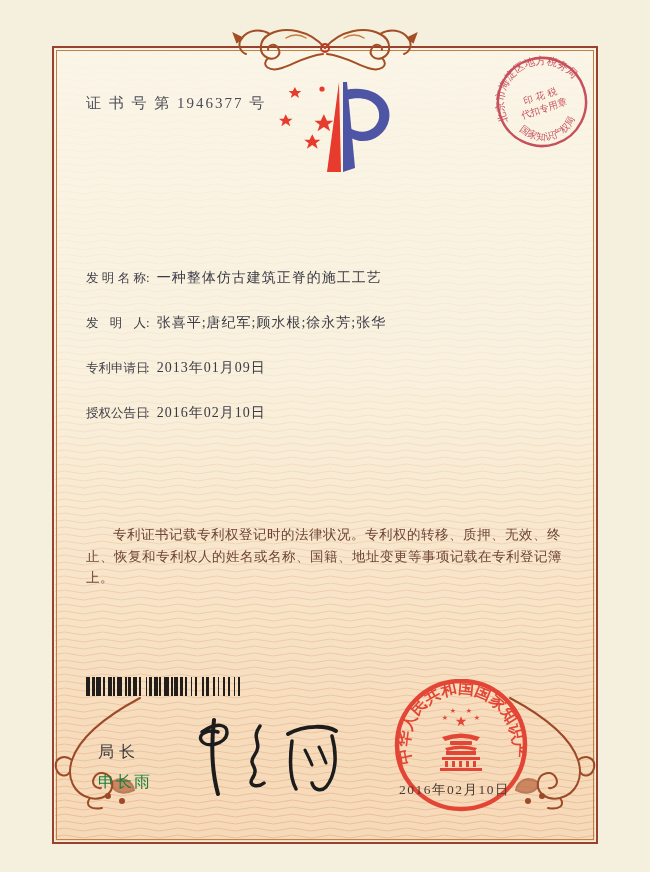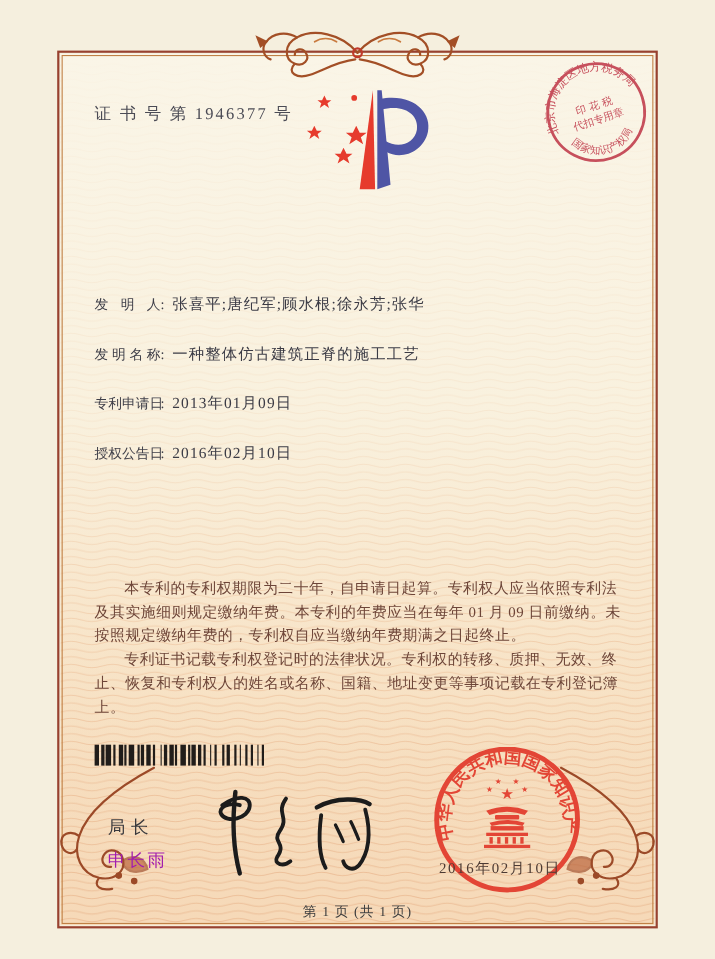--- a/index.html
+++ b/index.html
@@ -42,21 +42,21 @@
   
   .body-text{position:absolute;left:86px;top:524px;width:484px;color:#6d4538;}
   .body-text p{margin:0;text-indent:2em;font-size:13.5px;line-height:21.5px;
                letter-spacing:.5px;}
 
   
   .barcode{position:absolute;left:86px;top:677px;width:166px;height:19px;display:flex;}
   .barcode div{height:100%;flex:0 0 auto;}
   .signer-role{position:absolute;left:98px;top:742px;font-size:16px;color:#38383c;
                letter-spacing:5px;font-family:"Liberation Sans","DejaVu Sans",sans-serif;}
-  .signer-name{position:absolute;left:98px;top:772px;font-size:16px;color:#a21caf;
+  .signer-name{position:absolute;left:98px;top:772px;font-size:16px;color:#15803d;
                letter-spacing:2px;font-family:"Liberation Sans","DejaVu Sans",sans-serif;}
   .signature{position:absolute;left:188px;top:716px;width:165px;height:88px;z-index:3;}
   .seal{position:absolute;left:392px;top:679px;width:138px;height:138px;z-index:4;opacity:.92;}
   .seal-date{position:absolute;left:399px;top:781px;z-index:5;font-size:13.5px;
              color:#4c3a33;letter-spacing:1.5px;}
   .footer{position:absolute;left:52px;top:821px;width:546px;text-align:center;
           font-size:12.5px;color:#3e3e3e;letter-spacing:1px;}
 </style>
 </head>
 <body>
@@ -156,35 +156,34 @@
     <text font-size="9.5" fill="#c03a4a" font-family="'DejaVu Sans',sans-serif">
       <textPath href="#stampBottom" startOffset="2">国家知识产权局</textPath>
     </text>
     <text x="48" y="45" text-anchor="middle" font-size="9.5" fill="#c03a4a" font-family="'DejaVu Sans',sans-serif">印 花 税</text>
     <text x="48" y="58" text-anchor="middle" font-size="9.5" fill="#c03a4a" font-family="'DejaVu Sans',sans-serif">代扣专用章</text>
   </svg>
 
 
   <div class="fields">
     <div class="field-row">
+      <span class="field-label">发明名称</span><span class="field-colon">:</span><span class="field-value">一种整体仿古建筑正脊的施工工艺</span>
+    </div>
+    <div class="field-row">
       <span class="field-label">发明人</span><span class="field-colon">:</span><span class="field-value">张喜平;唐纪军;顾水根;徐永芳;张华</span>
     </div>
     <div class="field-row">
-      <span class="field-label">发明名称</span><span class="field-colon">:</span><span class="field-value">一种整体仿古建筑正脊的施工工艺</span>
-    </div>
-    <div class="field-row">
       <span class="field-label">专利申请日</span><span class="field-colon">:</span><span class="field-value">2013年01月09日</span>
     </div>
     <div class="field-row">
       <span class="field-label">授权公告日</span><span class="field-colon">:</span><span class="field-value">2016年02月10日</span>
     </div>
   </div>
 
   <div class="body-text">
-    <p>本专利的专利权期限为二十年，自申请日起算。专利权人应当依照专利法及其实施细则规定缴纳年费。本专利的年费应当在每年 01 月 09 日前缴纳。未按照规定缴纳年费的，专利权自应当缴纳年费期满之日起终止。</p>
     <p>专利证书记载专利权登记时的法律状况。专利权的转移、质押、无效、终止、恢复和专利权人的姓名或名称、国籍、地址变更等事项记载在专利登记簿上。</p>
   </div>
 
   <div class="barcode" id="barcode">
       <div style="width: 4px; background: rgb(33, 29, 26);"></div>
       <div style="width: 2px; background: transparent;"></div>
       <div style="width: 3px; background: rgb(33, 29, 26);"></div>
       <div style="width: 1px; background: transparent;"></div>
       <div style="width: 5px; background: rgb(33, 29, 26);"></div>
       <div style="width: 2px; background: transparent;"></div>
@@ -284,15 +283,14 @@
       <rect x="53" y="82" width="3" height="6"></rect>
       <rect x="60" y="82" width="3" height="6"></rect>
       <rect x="67" y="82" width="3" height="6"></rect>
       <rect x="74" y="82" width="3" height="6"></rect>
       <rect x="81" y="82" width="3" height="6"></rect>
       <rect x="48" y="89" width="42" height="3"></rect>
     </g>
   </svg>
   <div class="seal-date">2016年02月10日</div>
 
-  <div class="footer">第 1 页 (共 1 页)</div>
 
 </div>
 
 </body></html>

